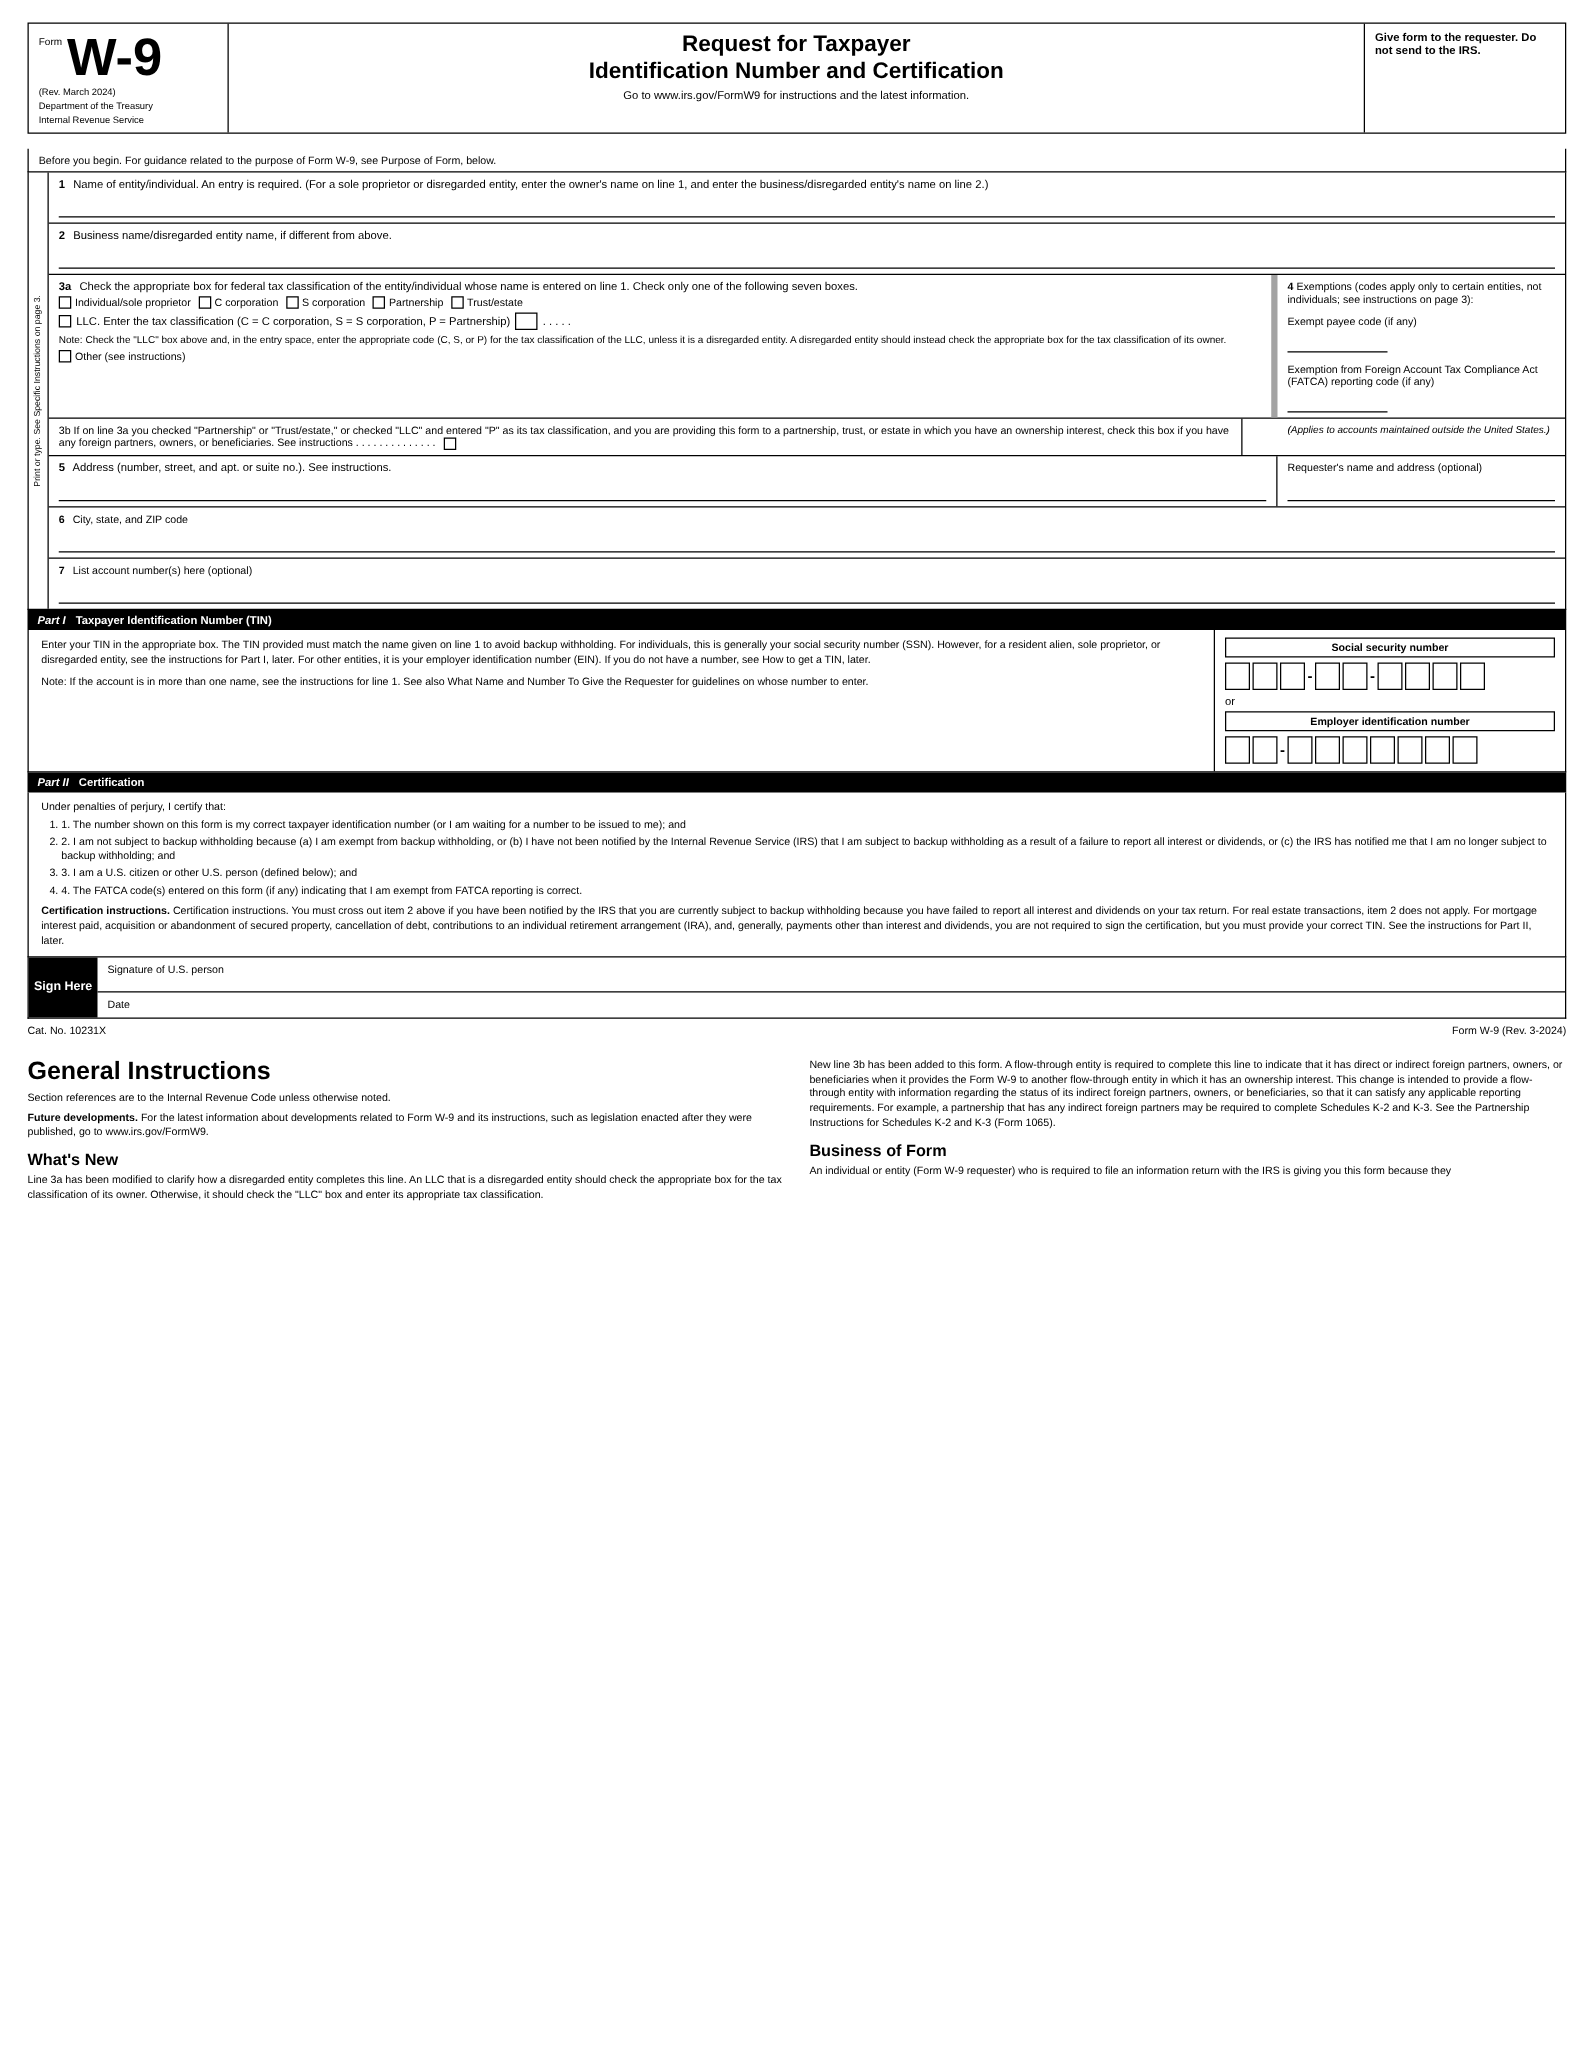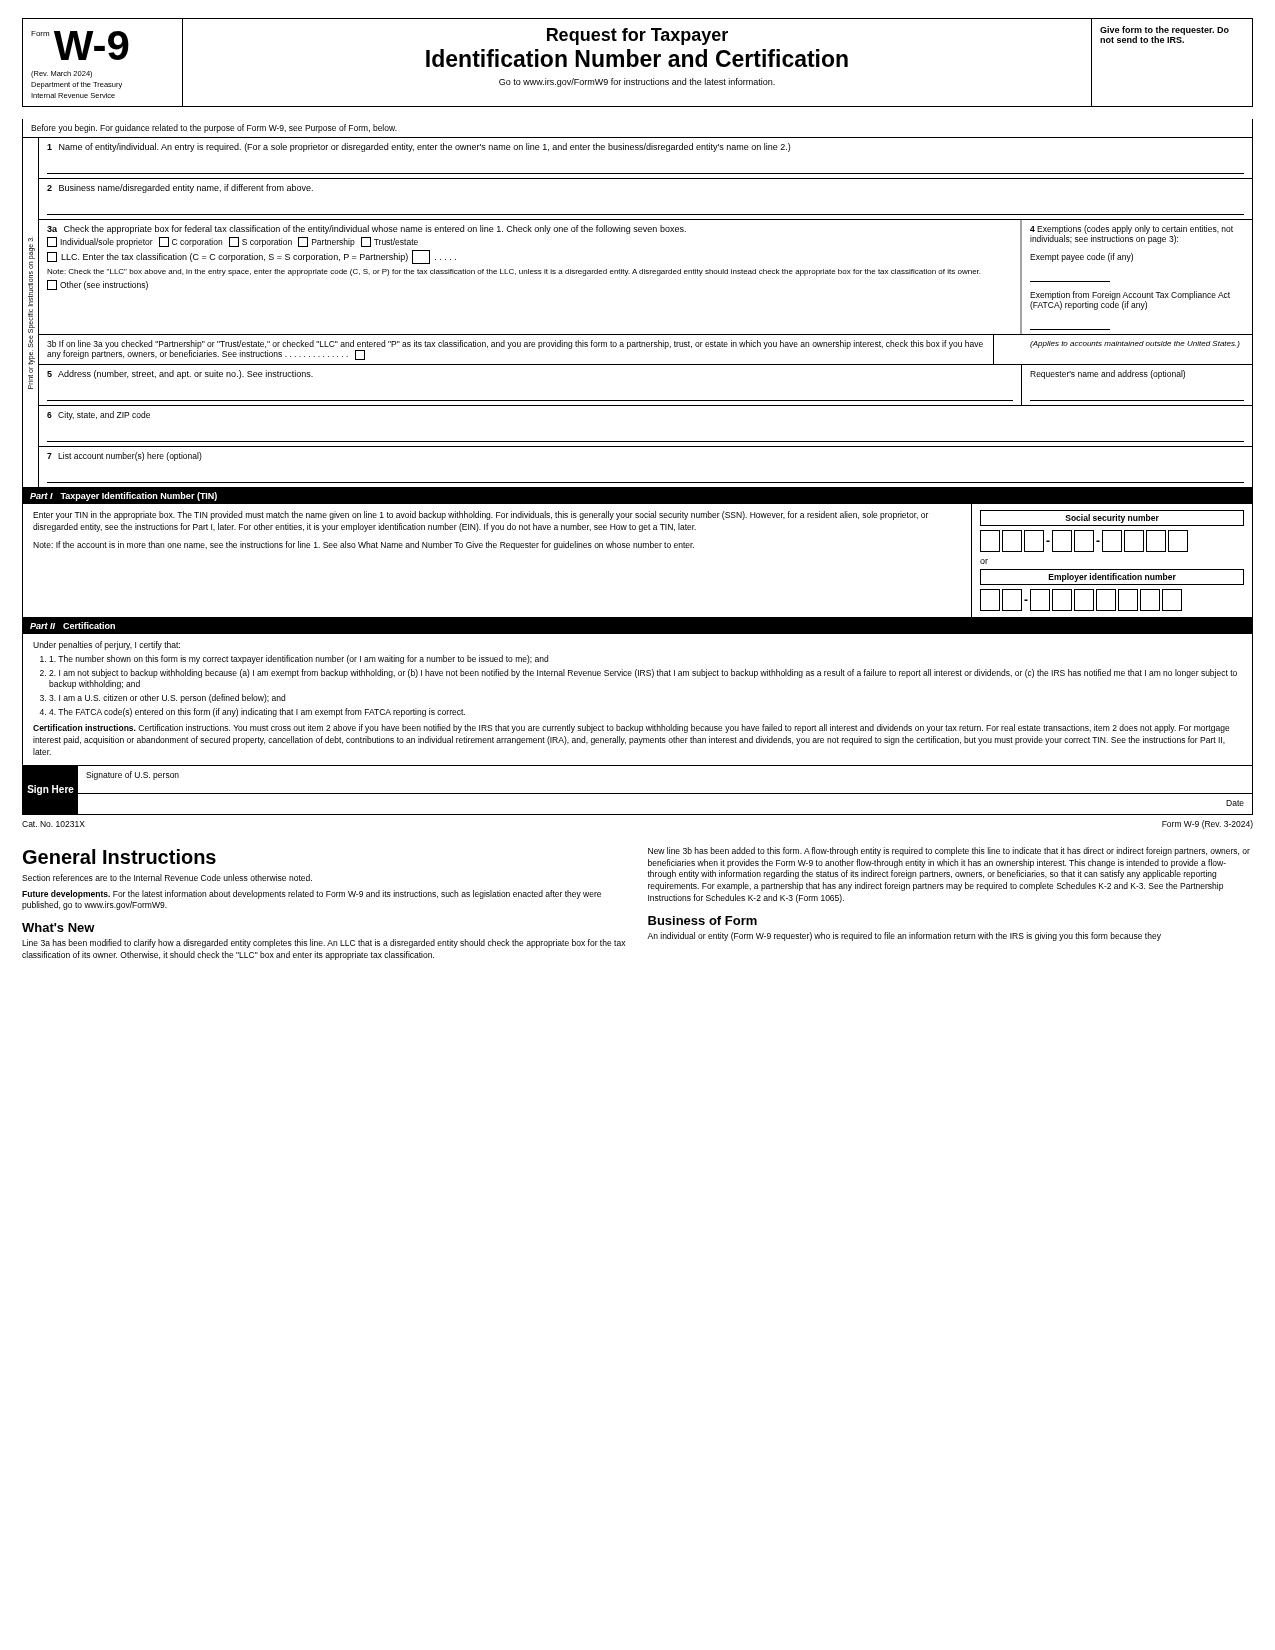--- a/index.html
+++ b/index.html
@@ -52,21 +52,21 @@
       flex: 1;
       text-align: center;
       padding: 6px 10px;
       border-right: 1px solid black;
     }
     .header-center h1 {
       font-size: 18px;
       font-weight: bold;
     }
     .header-center h2 {
-      font-size: 23px;
+      font-size: 18px;
       font-weight: bold;
     }
     .header-center p {
       font-size: 9px;
       margin-top: 4px;
     }
     .header-right {
       width: 160px;
       padding: 6px 8px;
       font-size: 9px;
@@ -252,21 +252,20 @@
     .sign-sig {
       border-bottom: 1px solid black;
       padding: 4px 8px;
       min-height: 28px;
       font-size: 8.5px;
     }
     .sign-date {
       padding: 4px 8px;
       min-height: 20px;
       font-size: 8.5px;
-      text-align: right;
     }
     
     .form-footer {
       display: flex;
       justify-content: space-between;
       padding: 4px 0;
       font-size: 8.5px;
     }
     
     .general-instructions {
@@ -300,21 +299,21 @@
     .gi-text strong {
       font-weight: bold;
     }
     .row3-combined {
       display: flex;
       border-bottom: 1px solid black;
     }
     .row3-left {
       flex: 1;
       padding: 4px 8px;
-      border-right: 2px solid #a3a3a3;
+      border-right: 5px solid #a3a3a3;
     }
     .row4-right {
       width: 230px;
       padding: 4px 8px;
       font-size: 8.5px;
     }
     .row3b-combined {
       display: flex;
       border-bottom: 1px solid black;
       gap: 28px;

